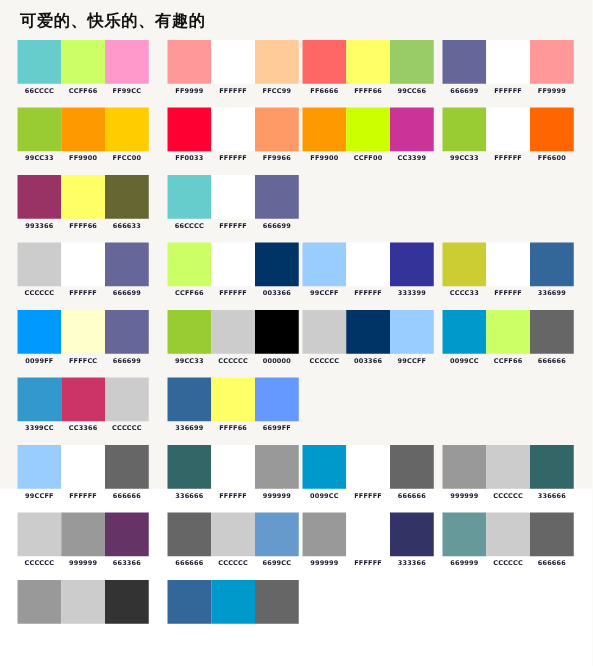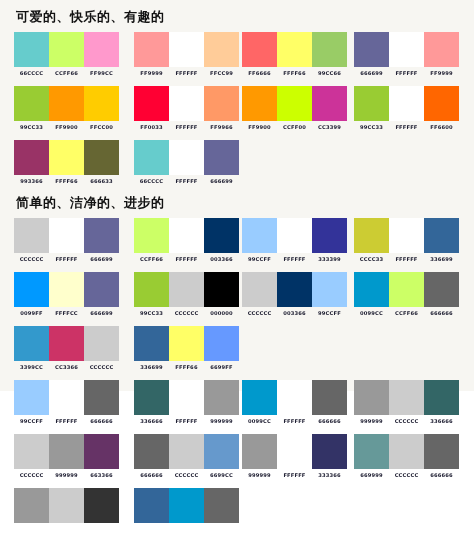--- a/index.html
+++ b/index.html
@@ -208,21 +208,20 @@
           </div>
           <div class="codes">
             <div class="code">66CCCC</div>
             <div class="code">FFFFFF</div>
             <div class="code">666699</div>
           </div>
         </div>
       </div>
     </div>
     <div class="section">
-      <div class="section-header">简单的、洁净的、进步的</div>
       <div class="palette-row">
         <div class="group">
           <div class="swatches">
             <div class="swatch" title="CCCCCC" style="background: rgb(204, 204, 204);"></div>
             <div class="swatch" title="FFFFFF" style="background: rgb(255, 255, 255);"></div>
             <div class="swatch" title="666699" style="background: rgb(102, 102, 153);"></div>
           </div>
           <div class="codes">
             <div class="code">CCCCCC</div>
             <div class="code">FFFFFF</div>

